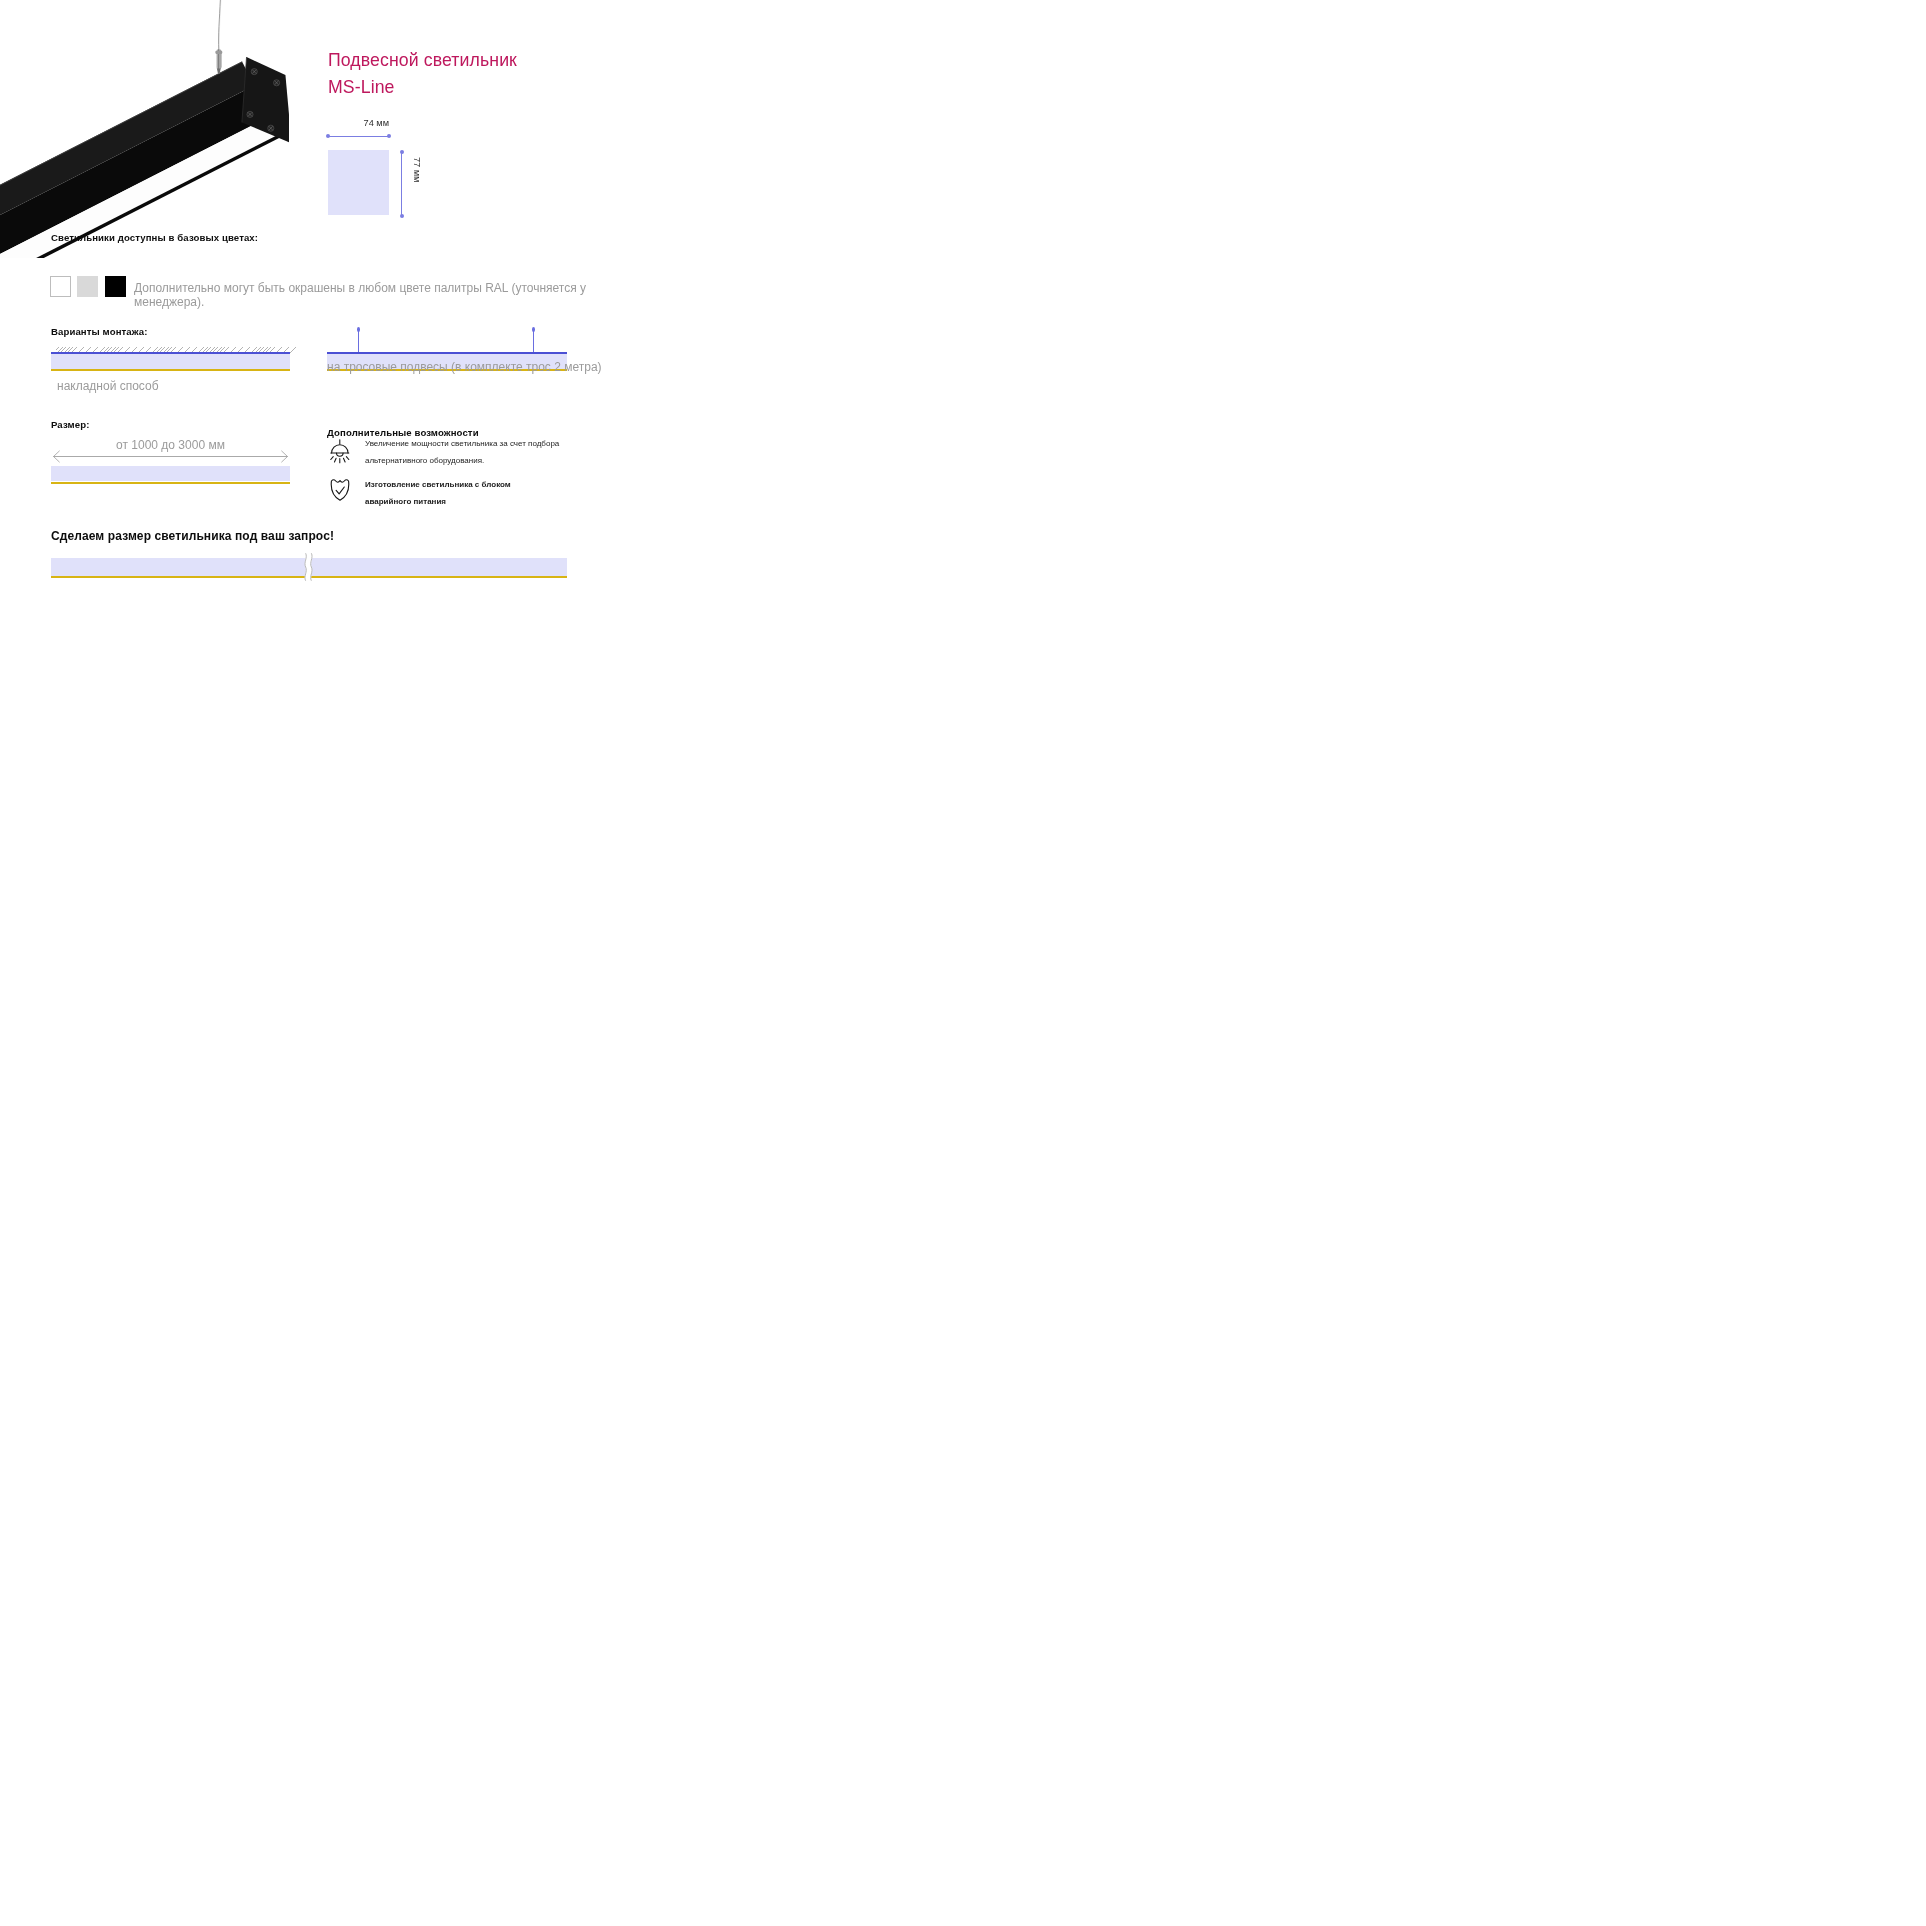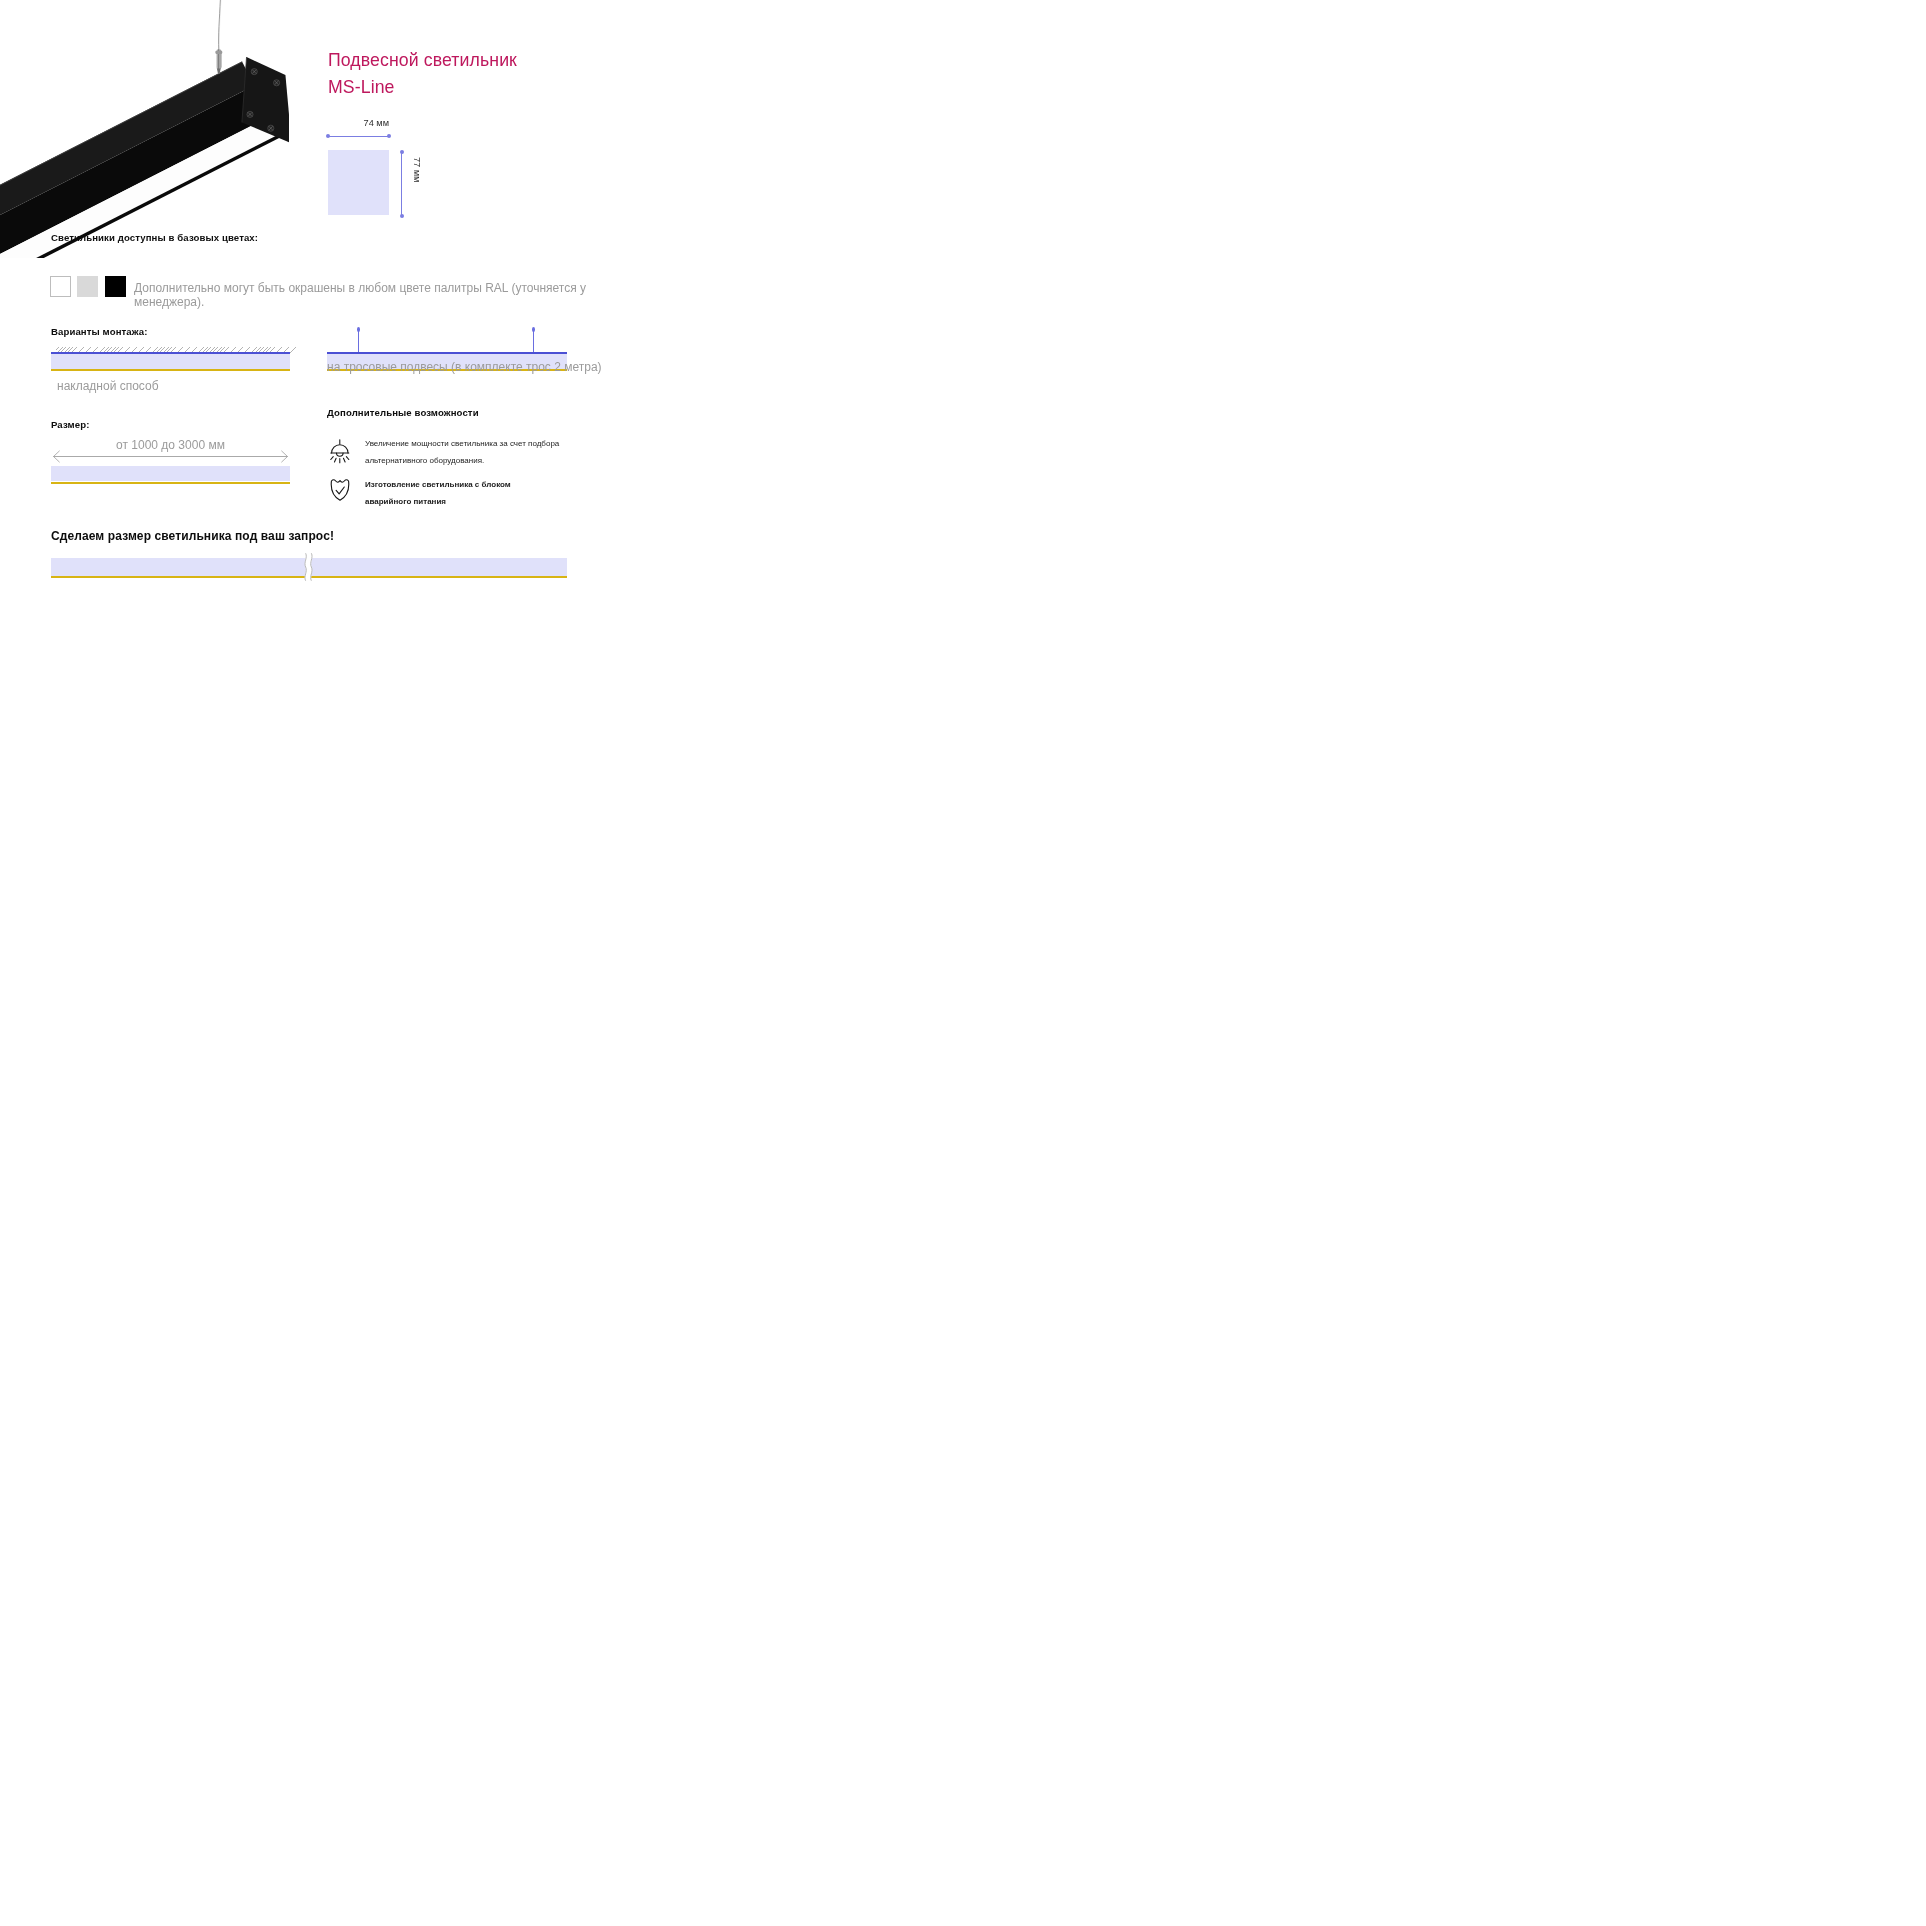--- a/index.html
+++ b/index.html
@@ -142,21 +142,21 @@
 
   <svg class="abs" style="left:51px;top:450px;" width="239" height="13" viewBox="0 0 620 34">
     <line x1="4" y1="17" x2="616" y2="17" stroke="#8f8f8f" stroke-width="2"></line>
     <polyline points="20,2 4,17 20,32" fill="none" stroke="#8f8f8f" stroke-width="1.8"></polyline>
     <polyline points="600,2 616,17 600,32" fill="none" stroke="#8f8f8f" stroke-width="1.8"></polyline>
   </svg>
 
   <div class="abs bar-lavender" style="left:51px;top:466px;width:239px;height:15.4px;"></div>
   <div class="abs line-yellow" style="left:51px;top:482px;width:239px;height:1.5px;"></div>
 
-  <div class="abs h-section" style="left:327px;top:407px;">Дополнительные возможности</div>
+  <div class="abs h-section" style="left:327px;top:427px;">Дополнительные возможности</div>
 
   <div class="abs feature-icon" style="left:329px;top:439px;">
     <svg width="21.6" height="25.4" viewBox="0 0 52 62" fill="none" stroke="#161616" stroke-width="2.6" stroke-linecap="round" stroke-linejoin="round">
       <path d="M26,2 V12"></path>
       <path d="M6,34 A20,20 0 0 1 46,34"></path>
       <path d="M4,34 H48"></path>
       <path d="M18,34 a8,8 0 0 0 16,0"></path>
       <path d="M26,48 V58"></path>
       <path d="M17,47 L13,56"></path>
       <path d="M35,47 L39,56"></path>

